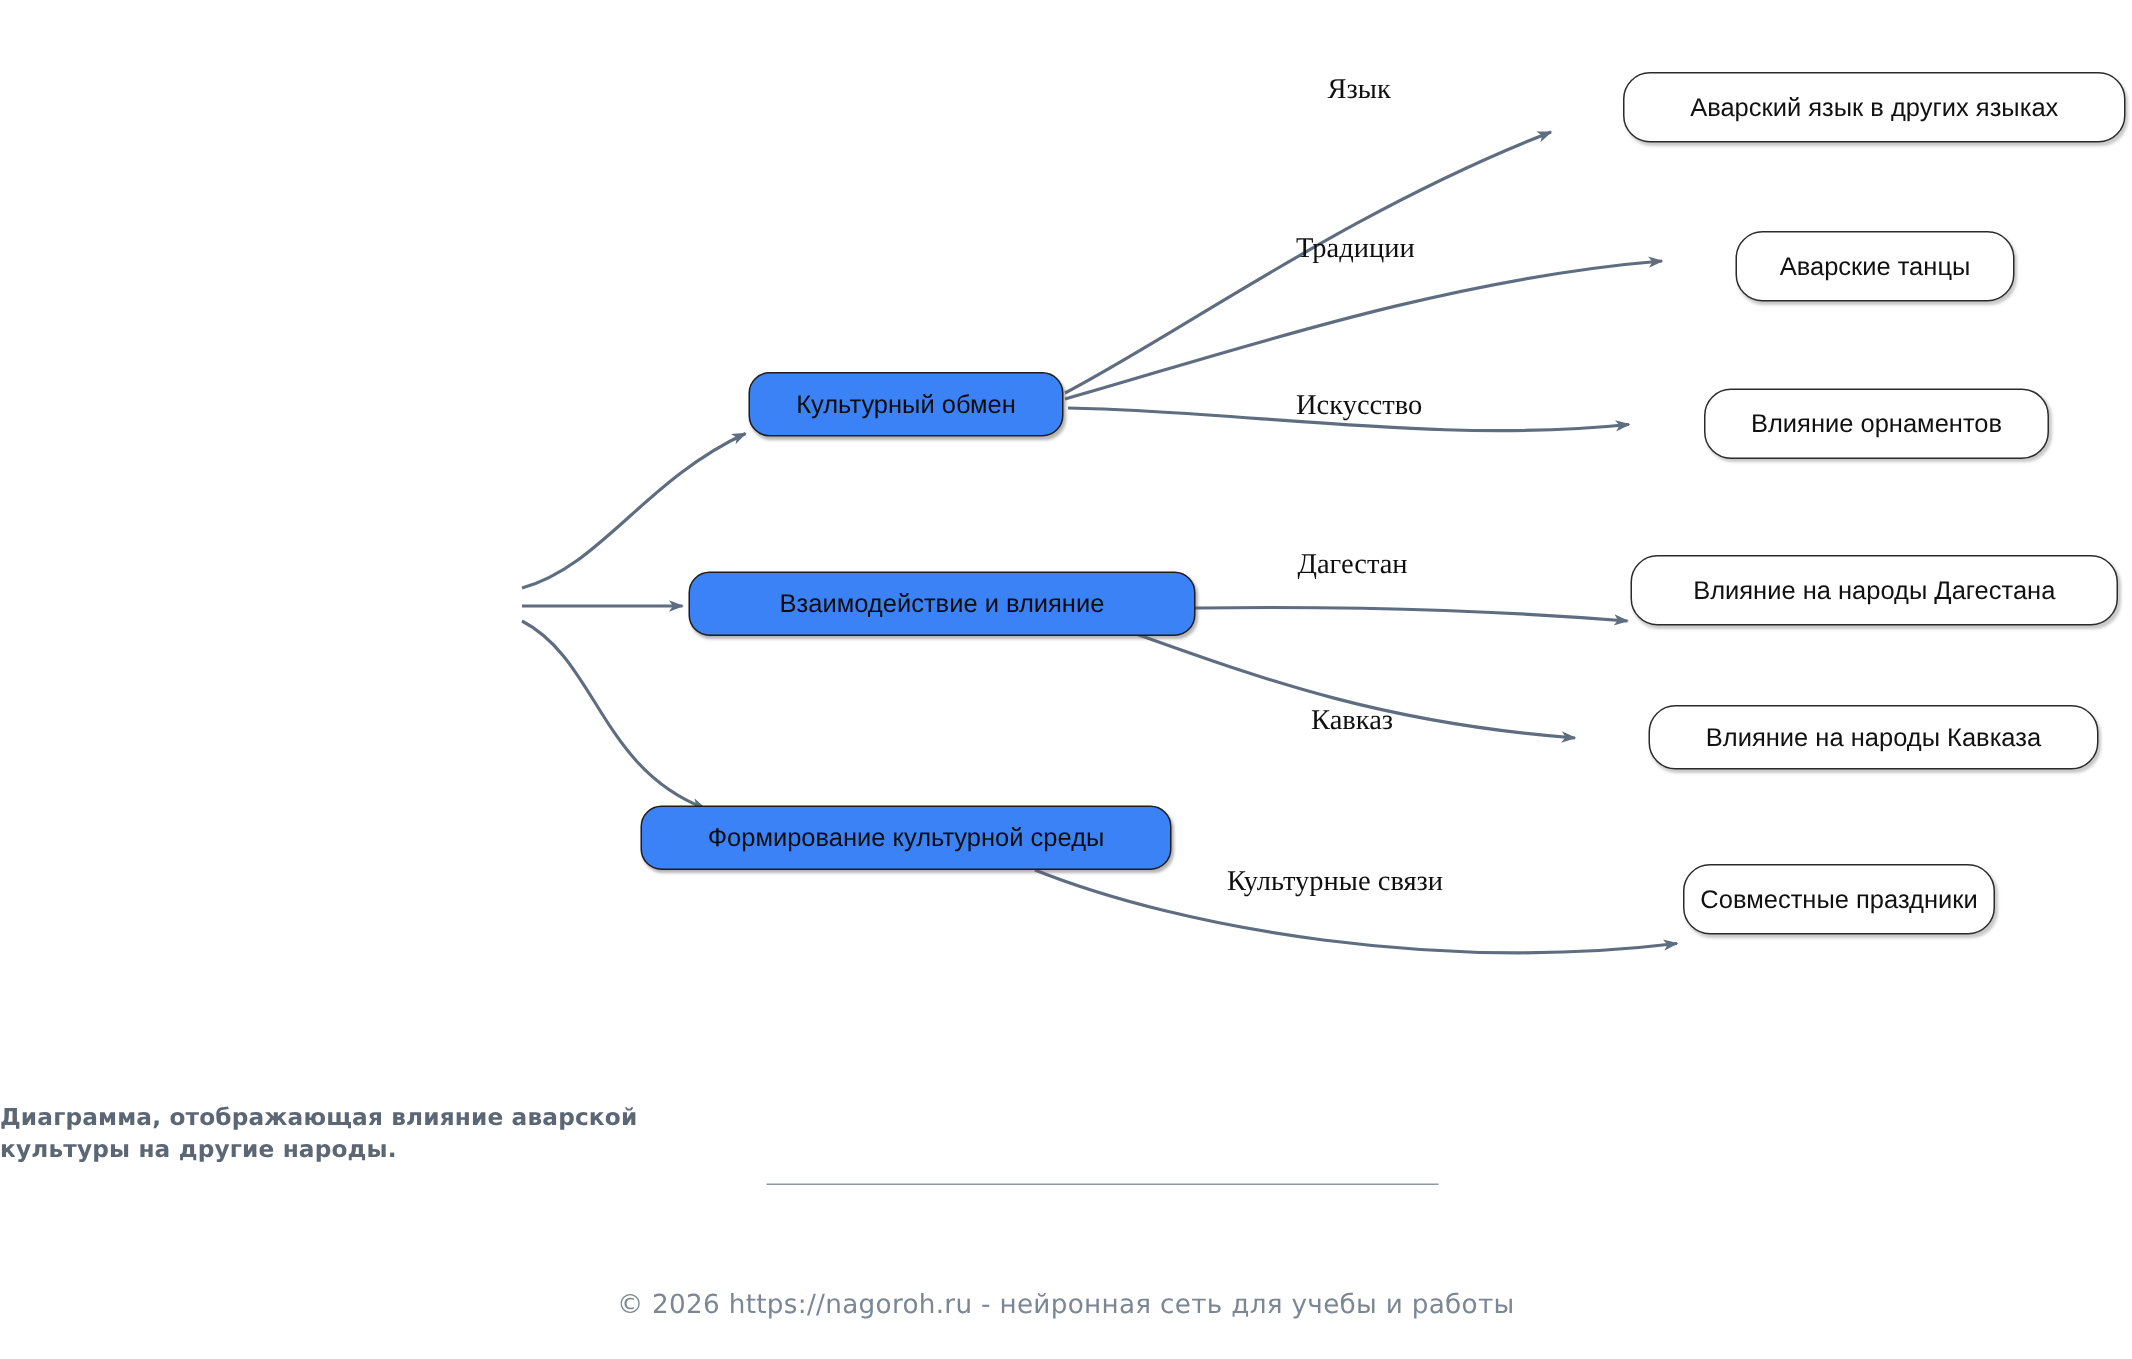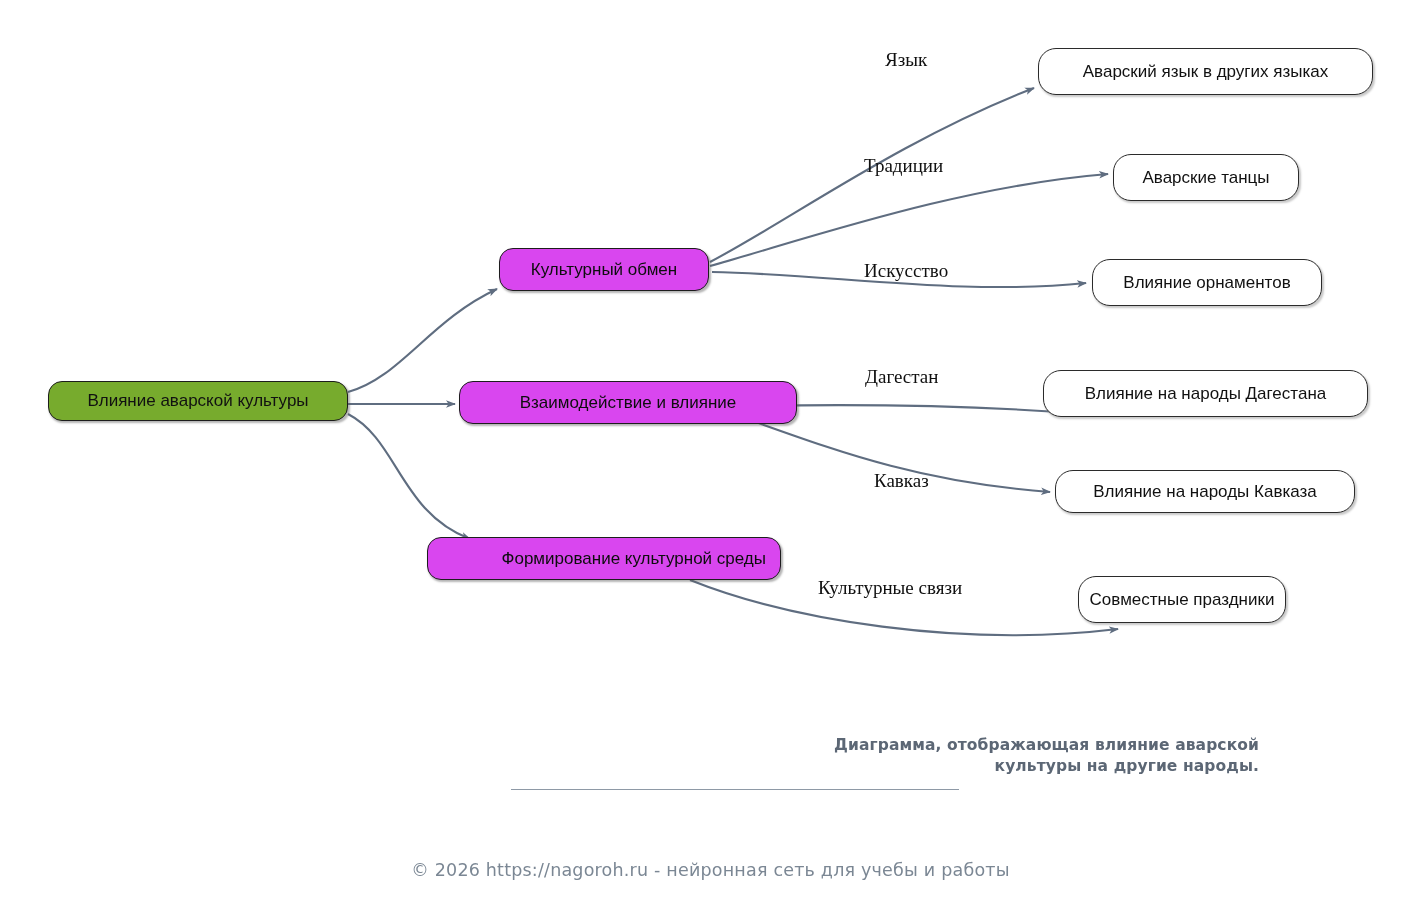--- a/index.html
+++ b/index.html
@@ -39,48 +39,48 @@
     color: #111111;
     border-radius: 14px;
     border: 1.6px solid #1d1d1d;
     padding: 0 14px;
     box-shadow: 1.5px 2px 2px rgba(90,90,90,0.45);
   }
   .node-root {
     background: #77ab2d;
   }
   .node-mid {
-    background: #d946ef;
+    background: #3b82f6;
     color: #0d0d0d;
   }
   .node-leaf {
     background: #ffffff;
     border: 1.6px solid #2b2b2b;
     border-radius: 18px;
     box-shadow: 1.5px 2px 2px rgba(120,120,120,0.40);
+    margin-left: 44px;
   }
   .edge-label {
     position: absolute;
     font-family: "Liberation Serif", serif;
     font-size: 19px;
     color: #101010;
     white-space: nowrap;
   }
   .caption {
     position: absolute;
     left: 0;
     width: 1219px;
-    text-align: right;
+    text-align: left;
     font-family: "DejaVu Sans", sans-serif;
     font-size: 15.5px;
     font-weight: bold;
     color: #5c6775;
     line-height: 21px;
     letter-spacing: 0.1px;
-    padding-left: 40px;
   }
   .caption-rule {
     position: absolute;
     height: 1px;
     background: #8e99a6;
   }
   .copyright {
     position: absolute;
     left: 0;
     width: 1421px;
@@ -113,23 +113,20 @@
       <path d="M710,266 C810,238 960,186 1108,174"></path>
       <path d="M712,272 C830,274 960,296 1086,283"></path>
 
       <path d="M750,406 C850,404 960,404 1085,414"></path>
       <path d="M750,420 C840,452 920,482 1050,492"></path>
 
       <path d="M690,580 C790,620 960,648 1118,629"></path>
     </g>
   </svg>
 
-  <div class="node node-root" style="left:48px; top:381px; width:300px; height:40px;">
-    <span>Влияние аварской культуры</span>
-  </div>
 
   <div class="node node-mid" style="left:499px; top:248px; width:210px; height:43px;">
     <span>Культурный обмен</span>
   </div>
 
   <div class="node node-leaf" style="left:1038px; top:48px; width:335px; height:47px;">
     <span>Аварский язык в других языках</span>
   </div>
   <div class="node node-leaf" style="left:1113px; top:154px; width:186px; height:47px;text-align:center;">
     <span>Аварские танцы</span>
@@ -142,21 +139,21 @@
     <span>Взаимодействие и влияние</span>
   </div>
 
   <div class="node node-leaf" style="left:1043px; top:370px; width:325px; height:47px;">
     <span>Влияние на народы Дагестана</span>
   </div>
   <div class="node node-leaf" style="left:1055px; top:470px; width:300px; height:43px;text-align:center;">
     <span>Влияние на народы Кавказа</span>
   </div>
 
-  <div class="node node-mid" style="left:427px; top:537px; width:354px; height:43px;justify-content:flex-end;">
+  <div class="node node-mid" style="left:427px; top:537px; width:354px; height:43px;">
     <span>Формирование культурной среды</span>
   </div>
 
   <div class="node node-leaf" style="left:1078px; top:576px; width:208px; height:47px;">
     <span>Совместные праздники</span>
   </div>
 
   <div class="edge-label" style="left:885px; top:49px;">Язык</div>
   <div class="edge-label" style="left:864px; top:155px;">Традиции</div>
   <div class="edge-label" style="left:864px; top:260px;">Искусство</div>

